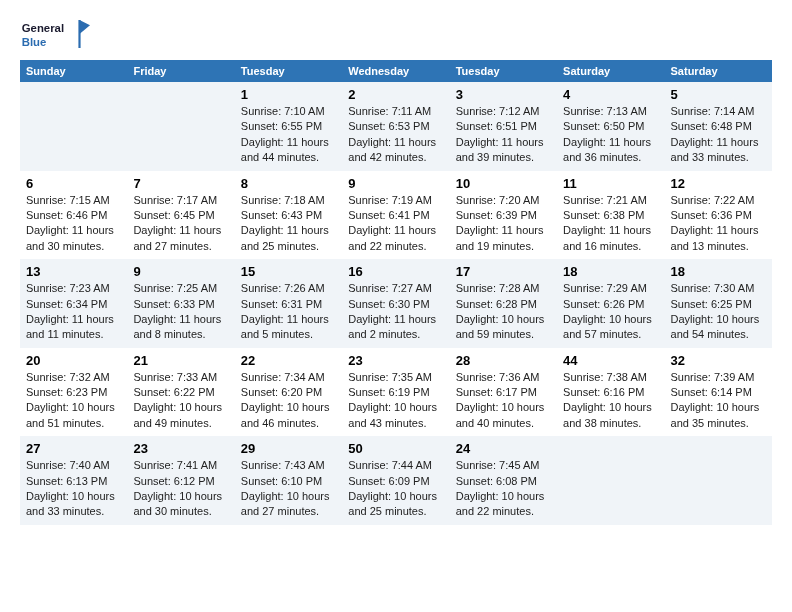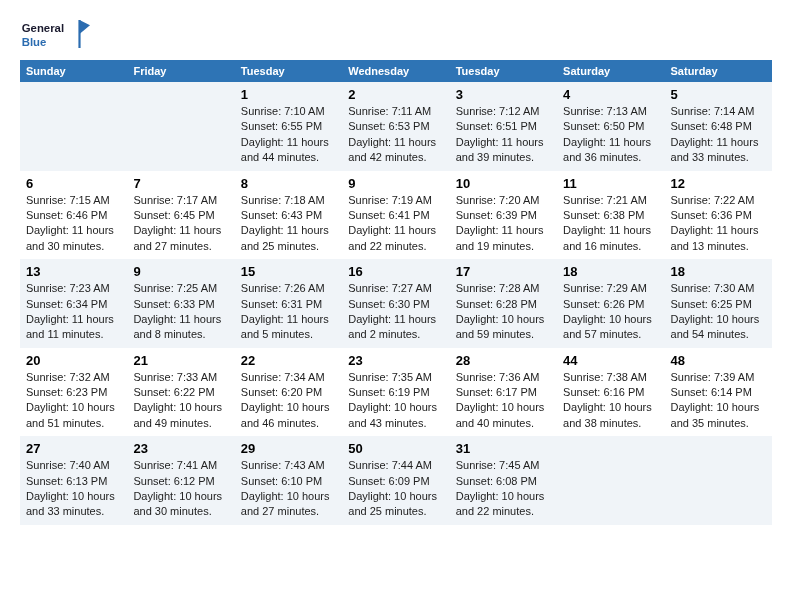--- a/index.html
+++ b/index.html
@@ -214,21 +214,21 @@
         </td>
         <td>
           <span class="day-num">28</span>
           <div class="day-info">Sunrise: 7:36 AM<br>Sunset: 6:17 PM<br>Daylight: 10 hours and 40 minutes.</div>
         </td>
         <td>
           <span class="day-num">44</span>
           <div class="day-info">Sunrise: 7:38 AM<br>Sunset: 6:16 PM<br>Daylight: 10 hours and 38 minutes.</div>
         </td>
         <td>
-          <span class="day-num">48</span>
+          <span class="day-num">32</span>
           <div class="day-info">Sunrise: 7:39 AM<br>Sunset: 6:14 PM<br>Daylight: 10 hours and 35 minutes.</div>
         </td>
       </tr>
       <tr>
         <td>
           <span class="day-num">27</span>
           <div class="day-info">Sunrise: 7:40 AM<br>Sunset: 6:13 PM<br>Daylight: 10 hours and 33 minutes.</div>
         </td>
         <td>
           <span class="day-num">23</span>
@@ -236,20 +236,20 @@
         </td>
         <td>
           <span class="day-num">29</span>
           <div class="day-info">Sunrise: 7:43 AM<br>Sunset: 6:10 PM<br>Daylight: 10 hours and 27 minutes.</div>
         </td>
         <td>
           <span class="day-num">50</span>
           <div class="day-info">Sunrise: 7:44 AM<br>Sunset: 6:09 PM<br>Daylight: 10 hours and 25 minutes.</div>
         </td>
         <td>
-          <span class="day-num">31</span>
+          <span class="day-num">24</span>
           <div class="day-info">Sunrise: 7:45 AM<br>Sunset: 6:08 PM<br>Daylight: 10 hours and 22 minutes.</div>
         </td>
         <td></td>
         <td></td>
       </tr>
     </tbody>
 </table>
 
 </body></html>

